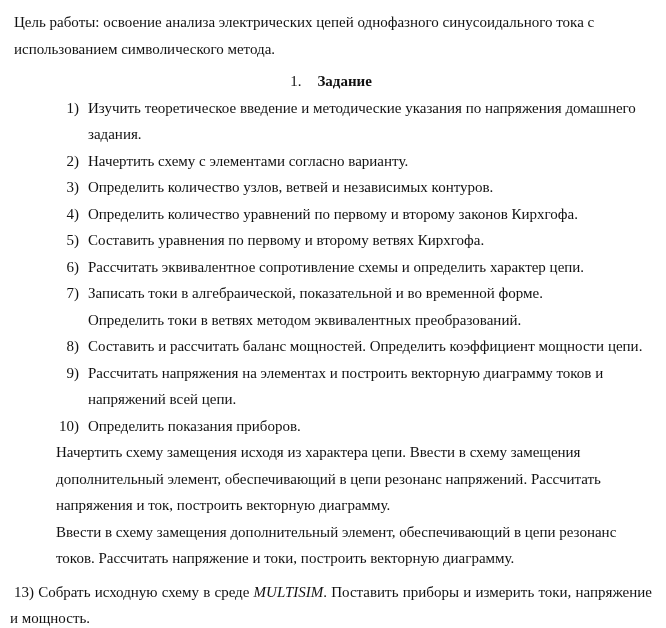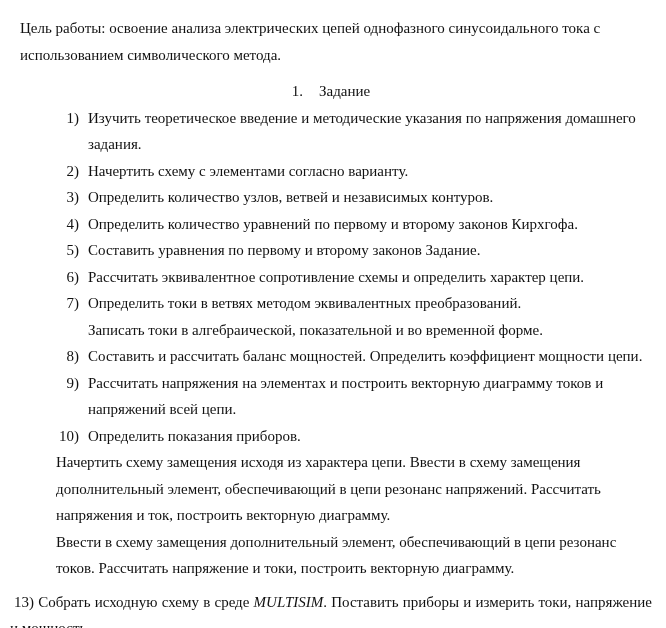--- a/index.html
+++ b/index.html
@@ -13,30 +13,31 @@
     overflow: hidden;
     font-family: "Liberation Serif", serif;
     font-size: 15px;
     line-height: 26.5px;
     color: #111111;
   }
   .page {
     padding: 5px 14px 0 10px;
   }
   .intro {
-    margin: 10px;
+    margin: 4px;
   }
   .heading {
     margin: 6px 0 0 0;
     text-align: center;
     font-weight: normal;
     font-size: 15px;
   }
   .heading .heading-label {
     margin-left: 16px;
+    font-weight: bold;
   }
   .tasks {
     margin: 0;
     padding: 0;
     list-style: none;
   }
   .li {
     display: flex;
   }
   .tasks-wrap {
@@ -94,33 +95,33 @@
         <span class="txt">Определить количество узлов, ветвей и независимых контуров.</span>
       </div>
 
       <div class="li">
         <span class="num">4)</span>
         <span class="txt">Определить количество уравнений по первому и второму законов Кирхгофа.</span>
       </div>
 
       <div class="li">
         <span class="num">5)</span>
-        <span class="txt">Составить уравнения по первому и второму законов Задание.</span>
+        <span class="txt">Составить уравнения по первому и второму ветвях Кирхгофа.</span>
       </div>
 
       <div class="li">
         <span class="num">6)</span>
         <span class="txt">Рассчитать эквивалентное сопротивление схемы и определить характер цепи.</span>
       </div>
 
       <div class="li">
         <span class="num">7)</span>
         <span class="txt">
+          <span class="line">Записать токи в алгебраической, показательной и во временной форме.</span>
           <span class="line">Определить токи в ветвях методом эквивалентных преобразований.</span>
-          <span class="line">Записать токи в алгебраической, показательной и во временной форме.</span>
         </span>
       </div>
 
       <div class="li">
         <span class="num">8)</span>
         <span class="txt">Составить и рассчитать баланс мощностей. Определить коэффициент мощности цепи.</span>
       </div>
 
       <div class="li">
         <span class="num">9)</span>

